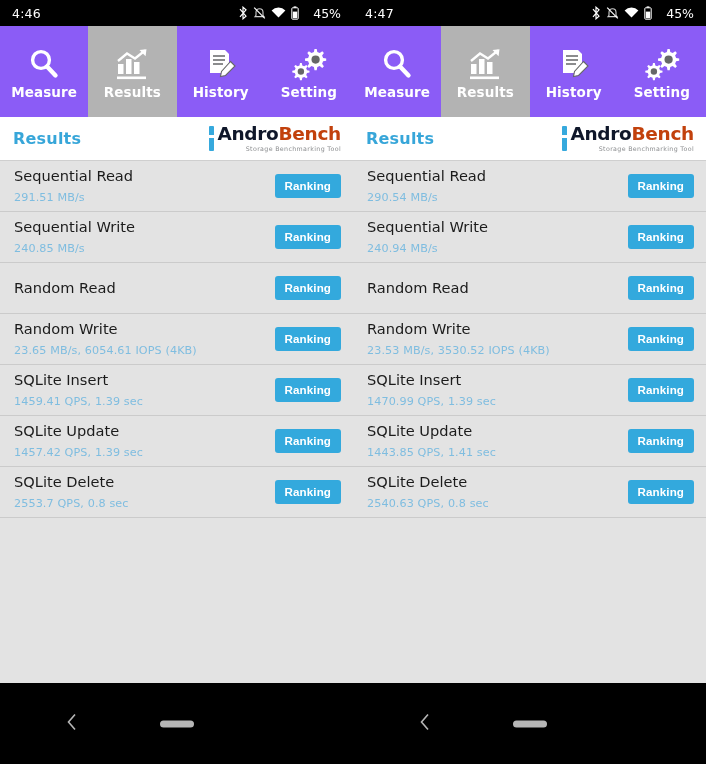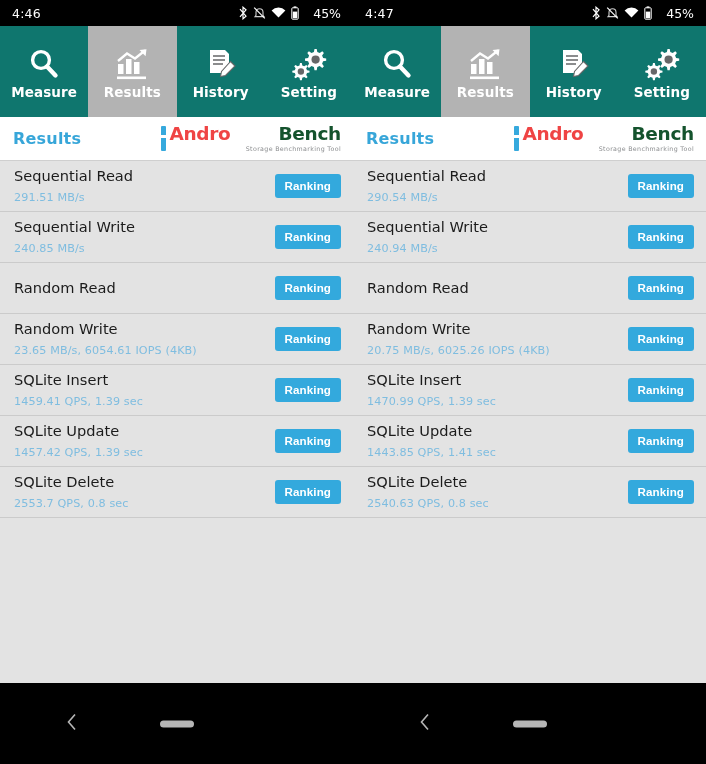--- a/index.html
+++ b/index.html
@@ -23,21 +23,21 @@
   .status-time { font-size:12.5px; letter-spacing:.2px; color:#fff; }
   .status-right { display:flex; align-items:center; gap:5px; }
   .status-right svg { display:block; }
   .batt-pct { font-size:12.5px; color:#fff; margin-left:9px; }
 
   
   .tabbar { display:flex; height:91px; flex:0 0 91px; background:#666768; }
   .tab {
     flex:1 1 0; display:flex; flex-direction:column;
     align-items:center; justify-content:center; gap:2px;
-    background:#0f766e; position:relative;
+    background:#8b5cf6; position:relative;
   }
   .tab.selected { background:#b3b3b3; }
   .tab-icon { width:40px; height:40px; display:flex; align-items:center; justify-content:center; }
   .tab-icon svg { display:block; }
   .tab-label {
     font-size:13.5px; font-weight:bold; color:#ffffff;
     letter-spacing:.1px; line-height:1;
   }
 
   
@@ -45,22 +45,22 @@
     height:44px; flex:0 0 44px; background:#ffffff;
     display:flex; align-items:center; justify-content:space-between;
     padding:0 8px 0 13px; border-bottom:1px solid #cfcfcf;
   }
   .header-title { font-size:16px; font-weight:bold; color:#37a6d9; letter-spacing:.2px; }
   .logo { display:flex; align-items:center; gap:3px; padding-right:4px; }
   .logo-mark { width:5px; height:25px; background:#36a9dd; border-radius:1px; position:relative; }
   .logo-mark::after{ content:""; position:absolute; left:0; top:9px; width:5px; height:3px; background:#ffffff; }
   .logo-text { display:flex; flex-direction:column; align-items:flex-start; line-height:1; }
   .logo-words { font-size:18.5px; font-weight:bold; letter-spacing:-.3px; }
-  .logo-andro { color:#ef4444; }
-  .logo-bench { color:#14532d;margin-left:48px; }
+  .logo-andro { color:#0f172a; }
+  .logo-bench { color:#c2410c; }
   .logo-sub {
     font-size:6.3px; color:#8a8c8e; letter-spacing:.35px;
     margin-top:2px; align-self:flex-end; white-space:nowrap;
   }
 
   
   .list { flex:1 1 auto; background:#e3e3e3; overflow:hidden; }
   .row {
     height:51px; display:flex; align-items:center; justify-content:space-between;
     padding:0 12px 0 14px; border-bottom:1px solid #cbcbcb; background:#e3e3e3;
@@ -348,21 +348,21 @@
         </div>
         <div class="row">
           <span class="row-texts">
             <span class="row-title">Random Read</span>
           </span>
           <button class="rank-btn">Ranking</button>
         </div>
         <div class="row">
           <span class="row-texts">
             <span class="row-title">Random Write</span>
-            <span class="row-value">20.75 MB/s, 6025.26 IOPS (4KB)</span>
+            <span class="row-value">23.53 MB/s, 3530.52 IOPS (4KB)</span>
           </span>
           <button class="rank-btn">Ranking</button>
         </div>
         <div class="row">
           <span class="row-texts">
             <span class="row-title">SQLite Insert</span>
             <span class="row-value">1470.99 QPS, 1.39 sec</span>
           </span>
           <button class="rank-btn">Ranking</button>
         </div>

